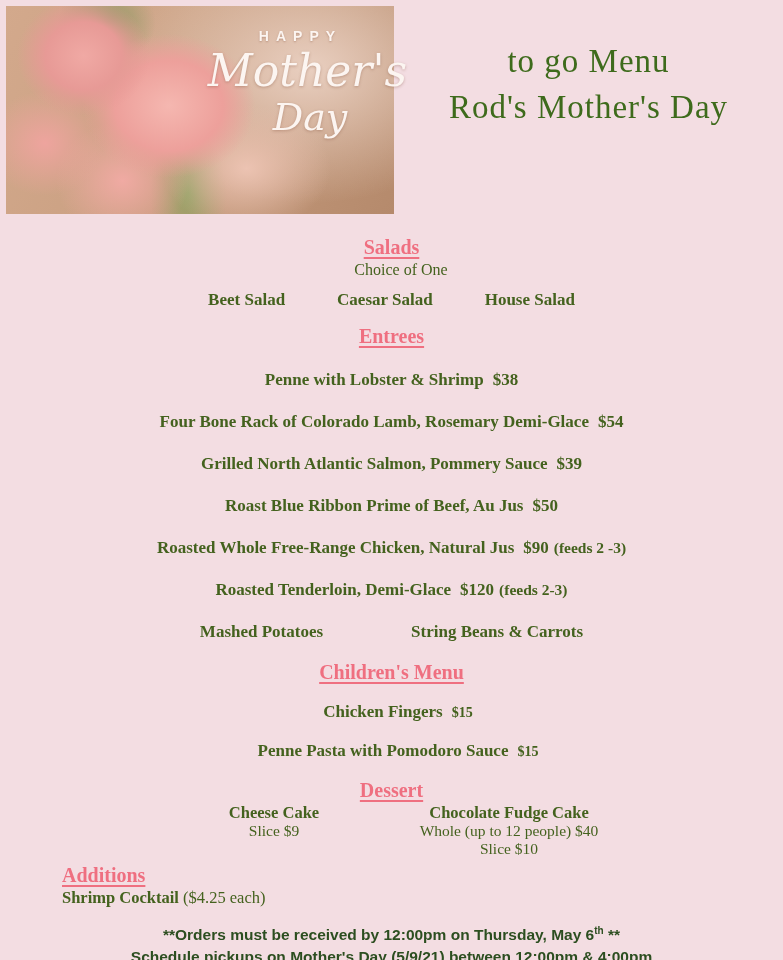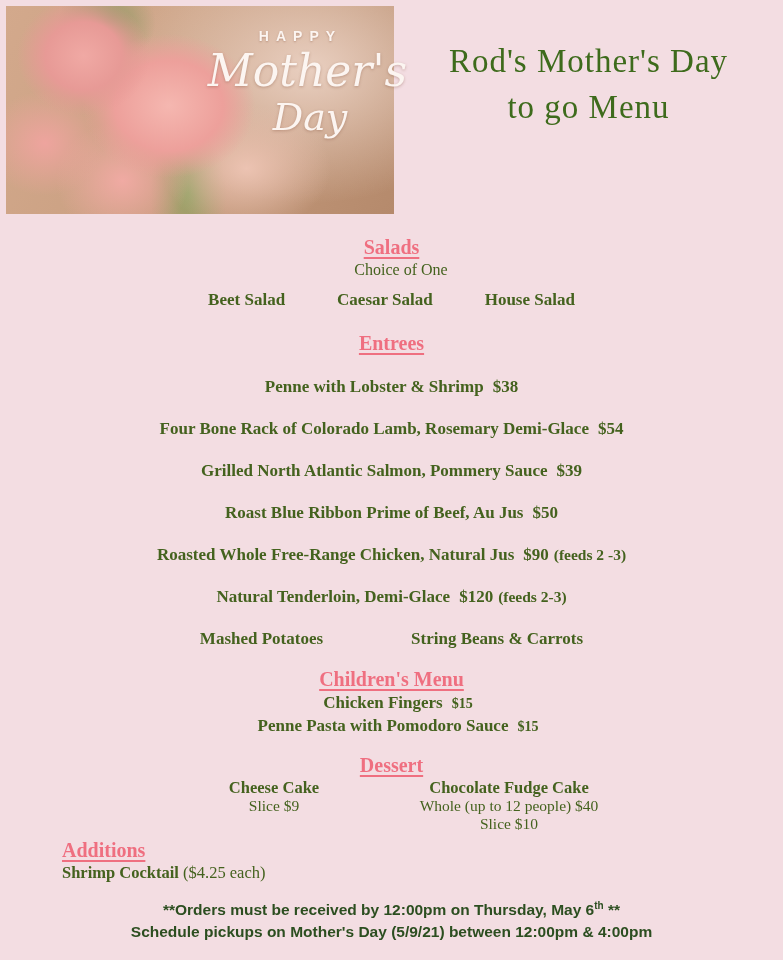--- a/index.html
+++ b/index.html
@@ -44,28 +44,28 @@
   
   .menu{text-align:center;}
   .section-heading{
     color:#ef6f80;font-weight:700;font-size:20px;line-height:22px;
     text-decoration:underline;text-underline-offset:3px;
   }
   .salads-heading{margin-top:22px;}
   .choice-note{font-size:16px;line-height:18px;margin-top:3px;padding-left:19px;}
   .salads-row{display:flex;justify-content:center;gap:52px;margin-top:12px;
     font-weight:700;font-size:17px;line-height:18px;}
-  .entrees-heading{margin-top:23px;}
+  .entrees-heading{margin-top:16px;}
   .entree-line{font-weight:700;font-size:17px;line-height:18px;margin-top:24px;}
   .item-price{font-size:17px;margin-left:9px;}
   .item-note{font-size:15.5px;margin-left:5px;}
   .sides-row{display:flex;justify-content:center;gap:88px;margin-top:24px;
     font-weight:700;font-size:17px;line-height:18px;}
   .children-heading{margin-top:20px;}
-  .child-line{font-weight:700;font-size:17px;line-height:19px;margin-top:3px;padding-left:13px;}
+  .child-line{font-weight:700;font-size:17px;line-height:19px;margin-top:19px;padding-left:13px;}
   .child-line .item-price{font-size:14px;}
   .dessert-heading{margin-top:18px;}
   .dessert-cols{display:flex;justify-content:center;margin-top:3px;}
   .dessert-col{width:235px;}
   .dessert-name{font-weight:700;font-size:16.5px;line-height:18px;}
   .dessert-detail{font-size:15.5px;line-height:18px;}
   
   .additions{text-align:left;padding-left:62px;margin-top:6px;}
   .addition-line{font-size:16.5px;line-height:20px;margin-top:2px;}
   .addition-name{font-weight:700;}
@@ -84,22 +84,22 @@
 
   <div class="header-row">
     <div class="photo">
       <div class="photo-text">
         <div class="photo-happy">HAPPY</div>
         <div class="photo-script">Mother's</div>
         <div class="photo-script photo-script-day">Day</div>
       </div>
     </div>
     <div class="title-block">
+      <div>to go Menu</div>
       <div>Rod's Mother's Day</div>
-      <div>to go Menu</div>
     </div>
   </div>
 
   <div class="menu">
 
     <div class="section-heading salads-heading">Salads</div>
     <div class="choice-note">Choice of One</div>
     <div class="salads-row">
       <span>Beet Salad</span>
       <span>Caesar Salad</span>
@@ -117,21 +117,21 @@
     <div class="entree-line">
       <span class="item-name">Grilled North Atlantic Salmon, Pommery Sauce</span><span class="item-price">$39</span>
     </div>
     <div class="entree-line">
       <span class="item-name">Roast Blue Ribbon Prime of Beef, Au Jus</span><span class="item-price">$50</span>
     </div>
     <div class="entree-line">
       <span class="item-name">Roasted Whole Free-Range Chicken, Natural Jus</span><span class="item-price">$90</span><span class="item-note">(feeds 2 -3)</span>
     </div>
     <div class="entree-line">
-      <span class="item-name">Natural Tenderloin, Demi-Glace</span><span class="item-price">$120</span><span class="item-note">(feeds 2-3)</span>
+      <span class="item-name">Roasted Tenderloin, Demi-Glace</span><span class="item-price">$120</span><span class="item-note">(feeds 2-3)</span>
     </div>
 
     <div class="sides-row">
       <span>Mashed Potatoes</span>
       <span>String Beans &amp; Carrots</span>
     </div>
 
     <div class="section-heading children-heading">Children's Menu</div>
     <div class="child-line">
       <span class="item-name">Chicken Fingers</span><span class="item-price">$15</span>

